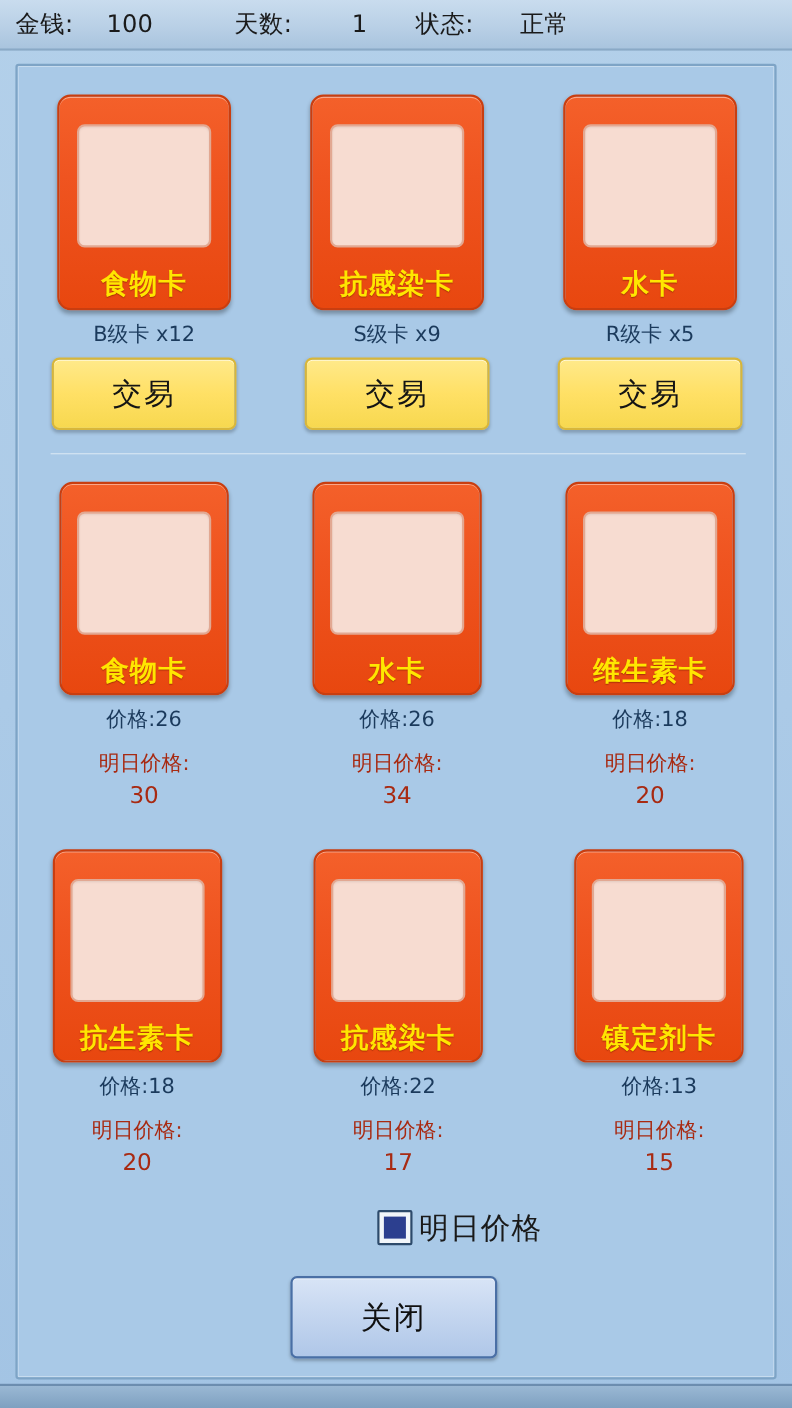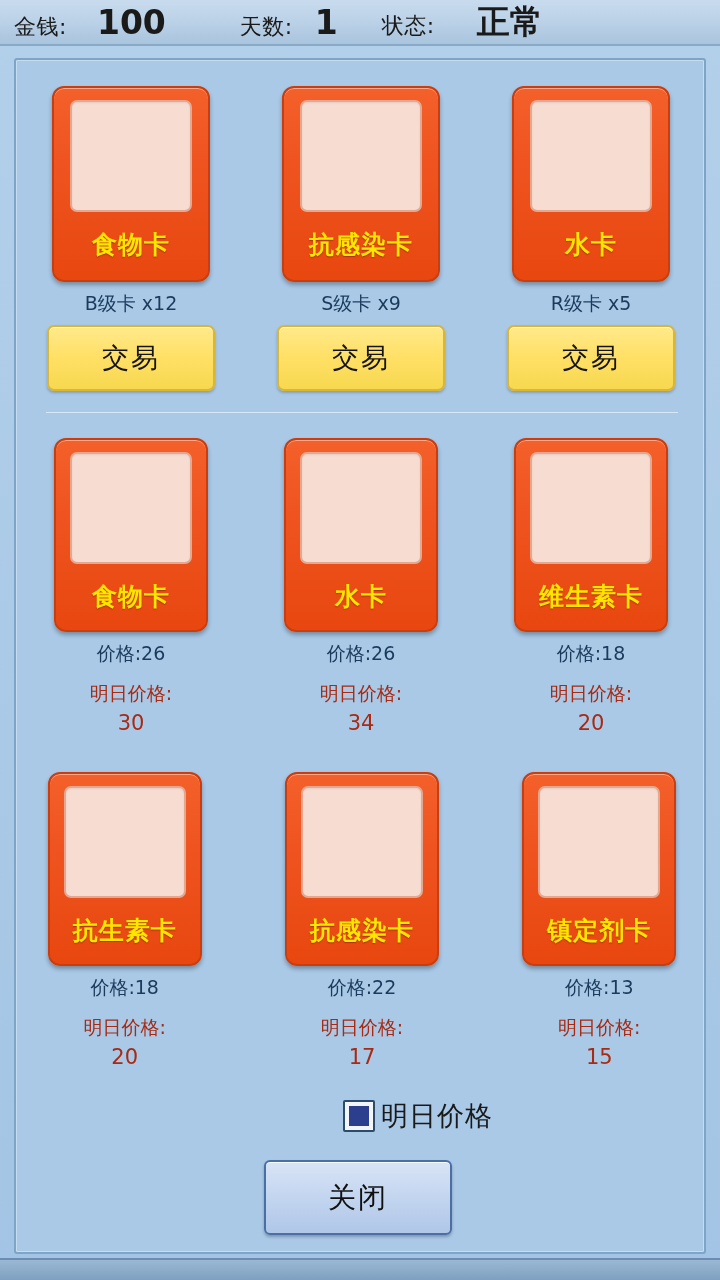--- a/index.html
+++ b/index.html
@@ -22,25 +22,25 @@
     background: linear-gradient(180deg, #c9dcee 0%, #b9d0e6 55%, #a9c4de 100%);
     border-bottom: 2px solid #8aa9c6;
     display: flex; align-items: center;
   }
   .topbar .seg { display: flex; align-items: baseline; }
   .topbar .lbl {
     font-size: 22px; color: #1a1a1a; font-weight: 500;
     letter-spacing: 0.5px;
   }
   .topbar .val {
-    font-size: 33px; color: #1a1a1a; font-weight: 700;
+    font-size: 22px; color: #1a1a1a; font-weight: 400;
   }
   .seg-money { margin-left: 14px; }
   .seg-money .val { margin-left: 30px; }
-  .seg-day { margin-left: 74px; }
+  .seg-day { margin-left: 74px; gap: 32px; }
   .seg-day .val { margin-left: 22px; }
   .seg-state { margin-left: 44px; }
   .seg-state .val { margin-left: 42px; }
 
   
   .panel {
     position: absolute;
     left: 14px; top: 58px;
     width: 692px; height: 1196px;
     background: #a9c9e7;
@@ -61,21 +61,21 @@
   }
 
   .card {
     width: 158px; height: 196px;
     border-radius: 12px;
     background: linear-gradient(180deg, #f4602a 0%, #ef5420 38%, #e8470f 100%);
     border: 2px solid #c93e10;
     box-shadow: 0 3px 4px rgba(0,0,0,0.30), inset 0 1px 0 rgba(255,255,255,0.45);
     display: flex; flex-direction: column;
     align-items: center;
-    padding-top: 12px;
+    padding-top: 25px;
     position: relative;
   }
   .card .art {
     width: 122px; height: 112px;
     background: #f7dcd1;
     border: 2px solid #e2a892;
     border-radius: 7px;
     box-shadow: inset 0 1px 2px rgba(0,0,0,0.08);
   }
   .card .cname {

